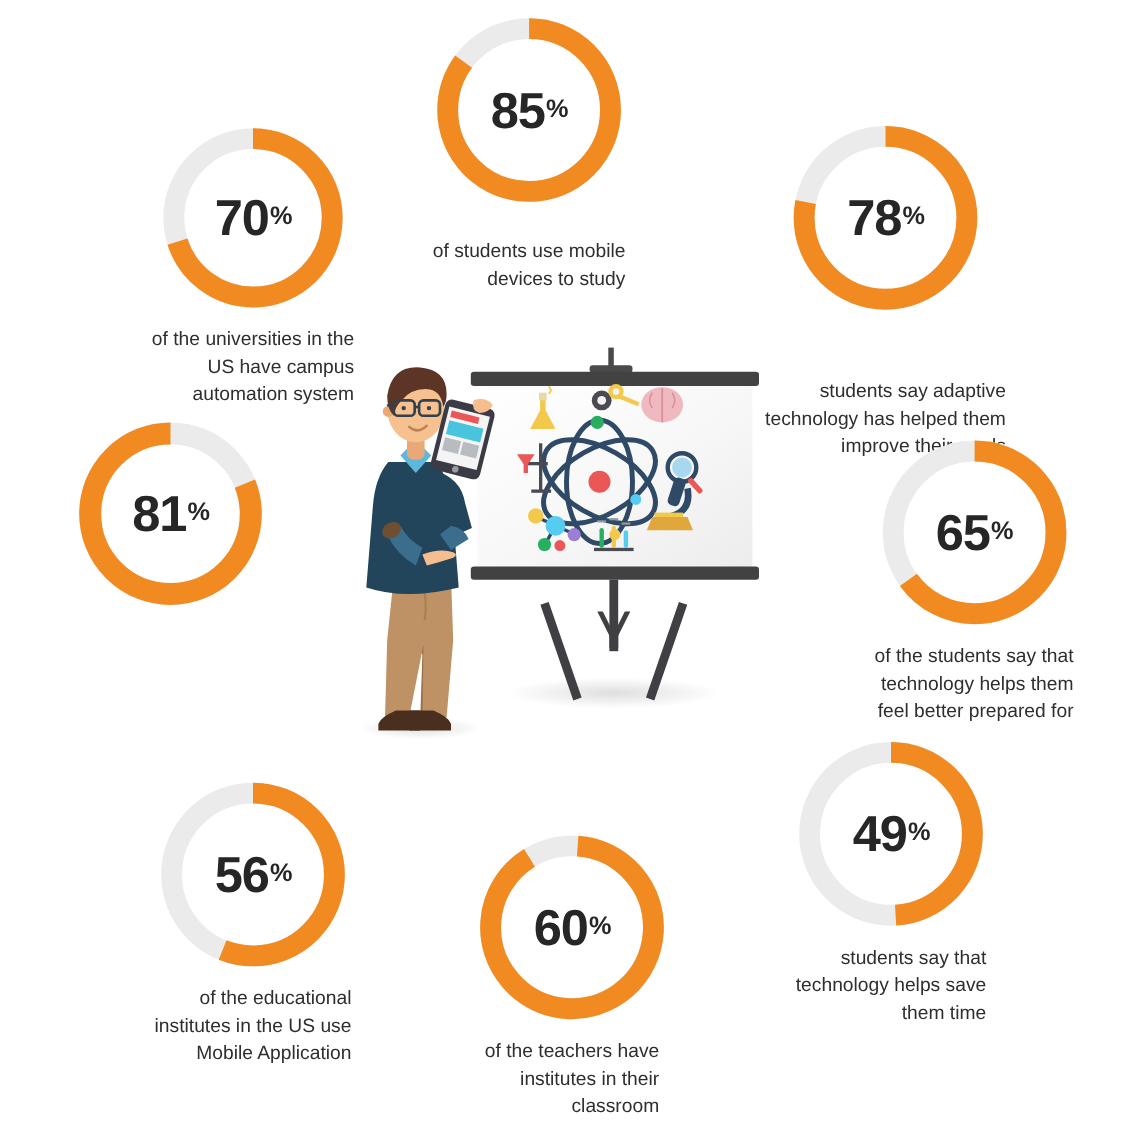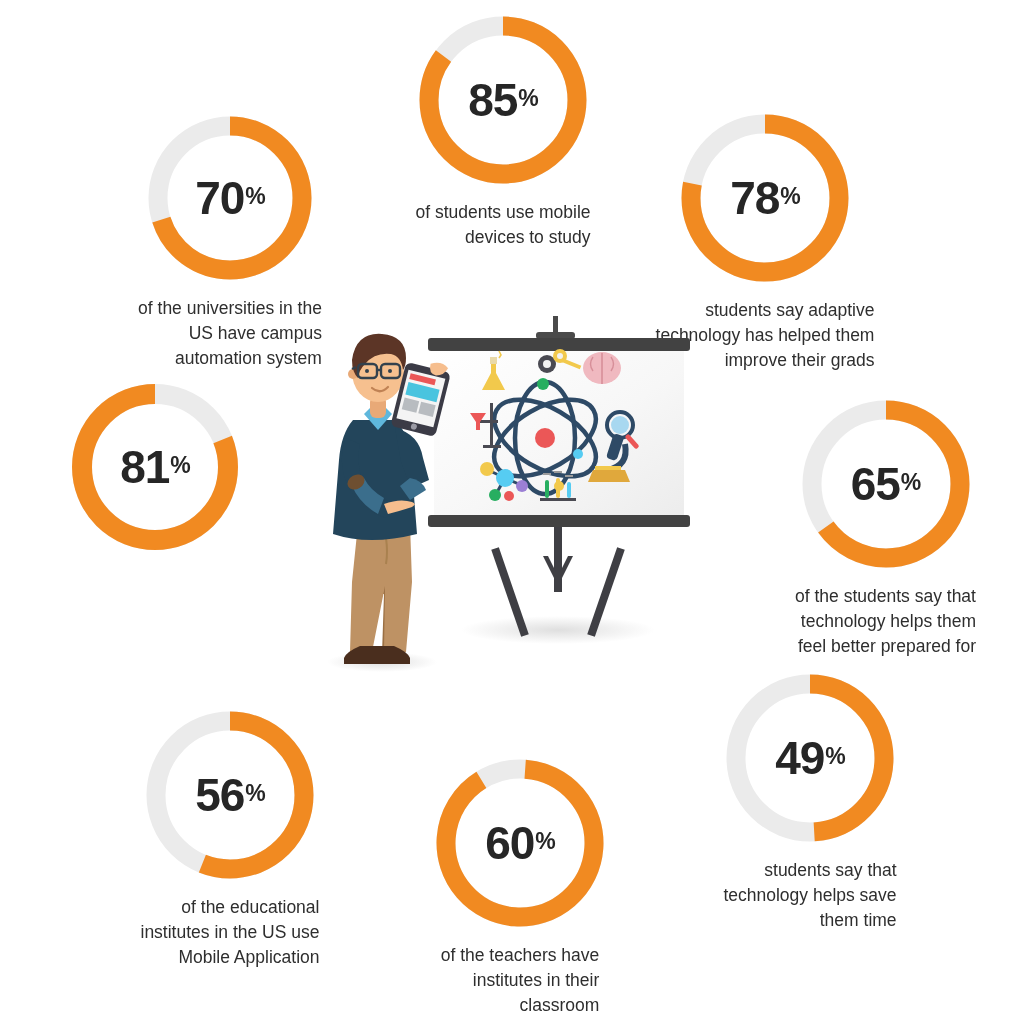--- a/index.html
+++ b/index.html
@@ -54,35 +54,35 @@
       </svg>
       <div class="val">
         <span class="num">70</span><span class="pct">%</span>
       </div>
     </div>
     <div class="cap">of the universities in the
 US have campus
 automation system</div>
   </div>
 
-  <div class="stat" style="left:398px;top:15px;width:210px;">
+  <div class="stat" style="left:376px;top:15px;width:210px;gap:16px;">
     <div class="donut">
       <svg width="176" height="170" viewBox="0 0 176 170" aria-hidden="true">
         <circle cx="88" cy="85" r="74" fill="none" stroke="#EBEBEB" stroke-width="19"></circle>
         <circle cx="88" cy="85" r="74" fill="none" stroke="#F18A21" stroke-width="19" stroke-dasharray="395.21 69.74" transform="rotate(-90 88 85)"></circle>
       </svg>
       <div class="val">
         <span class="num">85</span><span class="pct">%</span>
       </div>
     </div>
     <div class="cap">of students use mobile
 devices to study</div>
   </div>
 
-  <div class="stat" style="left:640px;top:113px;width:250px;">
+  <div class="stat" style="left:680px;top:113px;width:250px;gap:45px;">
     <div class="donut">
       <svg width="180" height="170" viewBox="0 0 180 170" aria-hidden="true">
         <circle cx="90" cy="85" r="74" fill="none" stroke="#EBEBEB" stroke-width="19"></circle>
         <circle cx="90" cy="85" r="74" fill="none" stroke="#F18A21" stroke-width="19" stroke-dasharray="362.67 102.29" transform="rotate(-90 90 85)"></circle>
       </svg>
       <div class="val">
         <span class="num">78</span><span class="pct">%</span>
       </div>
     </div>
     <div class="cap">students say adaptive

